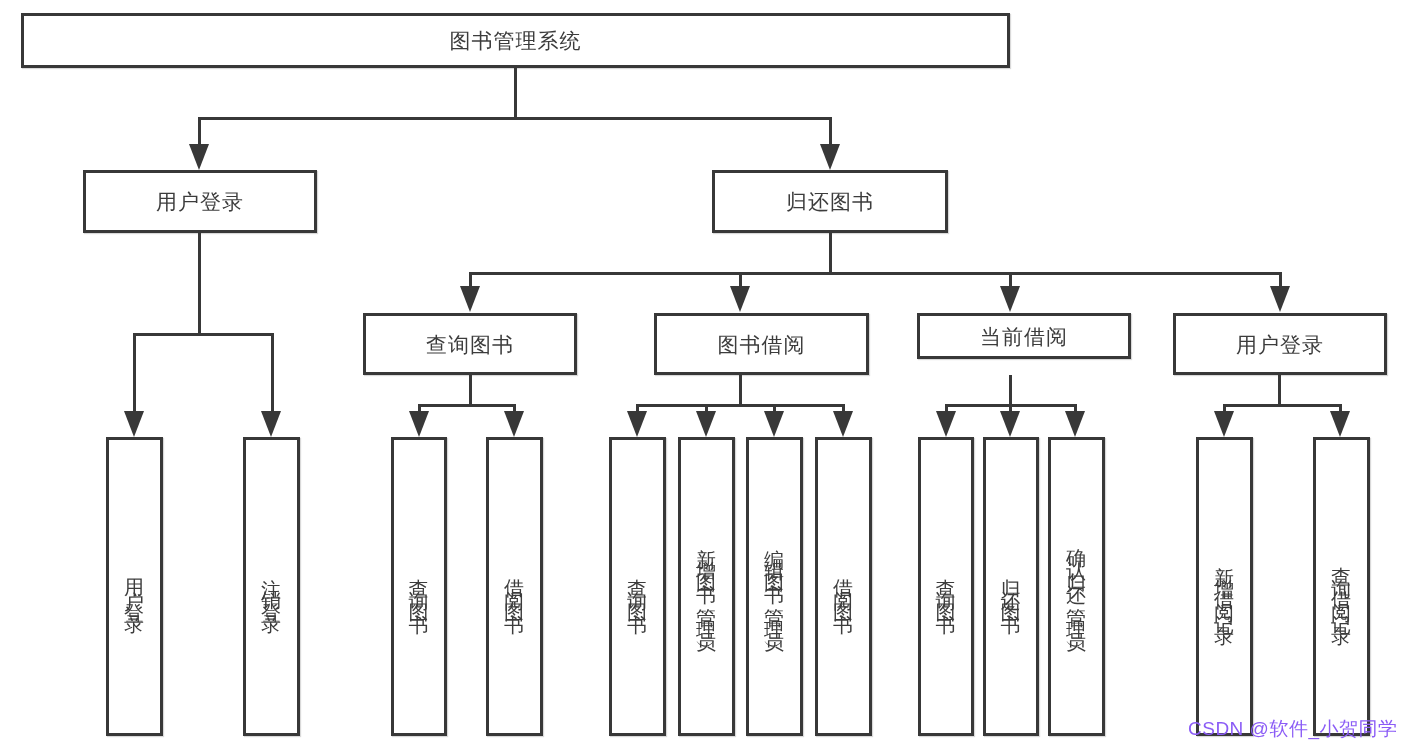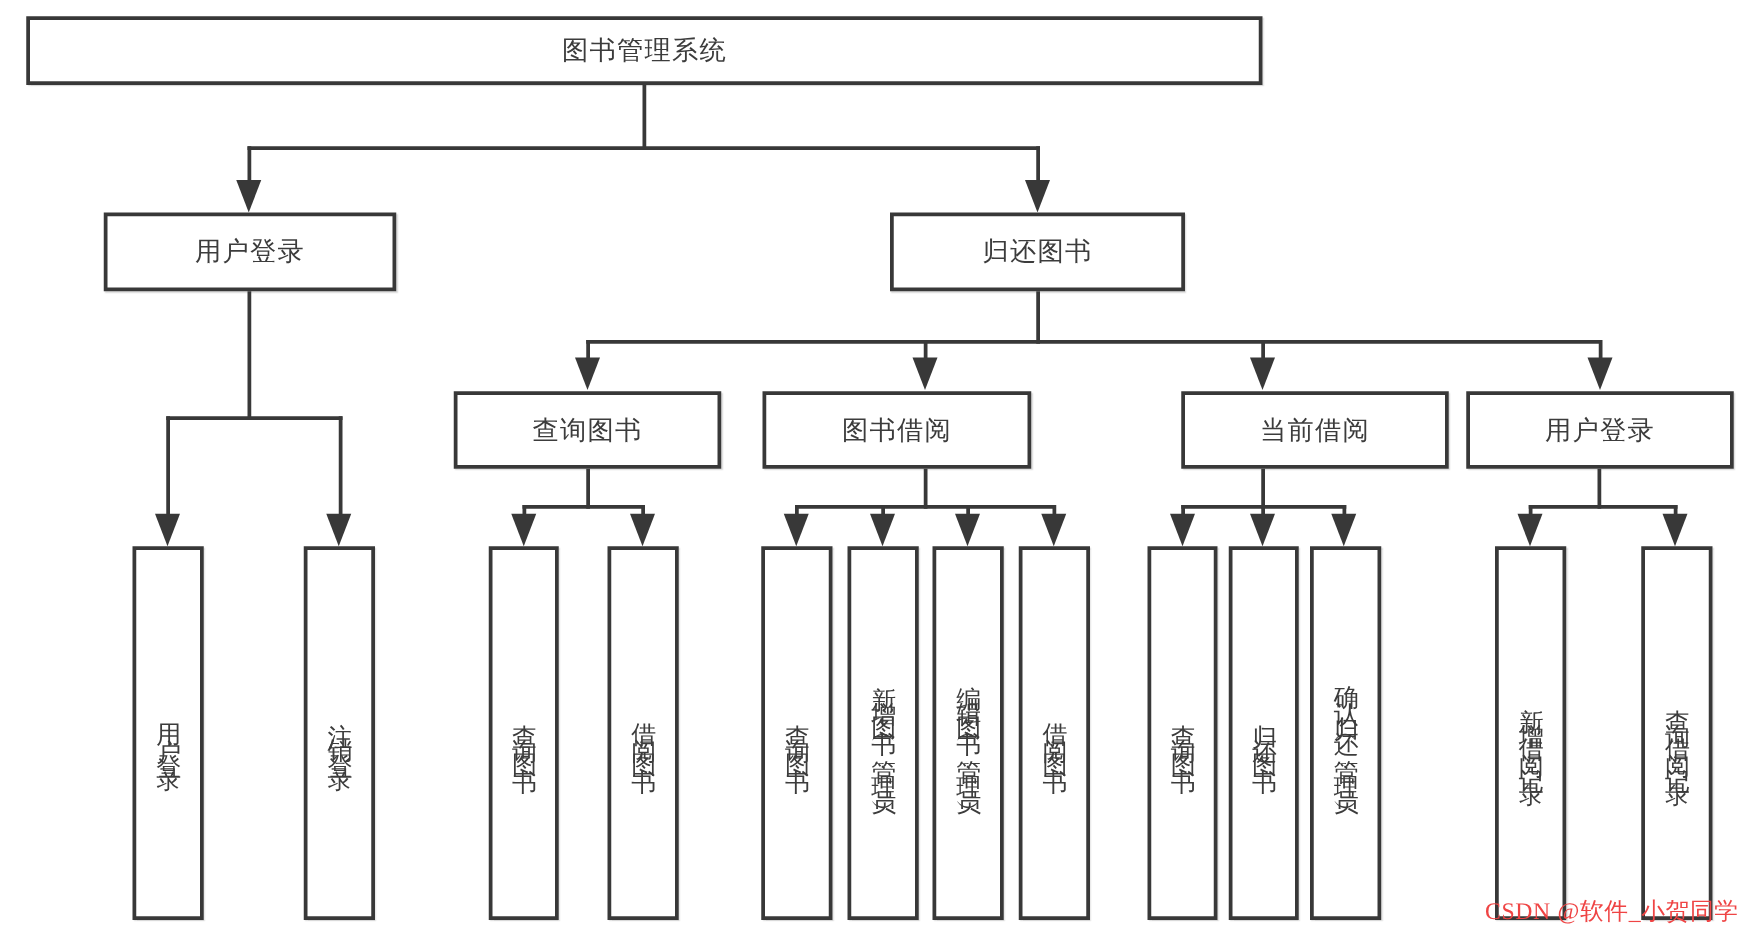--- a/index.html
+++ b/index.html
@@ -40,25 +40,24 @@
   .arr{
     position:absolute;width:0;height:0;
     border-left:10px solid transparent;
     border-right:10px solid transparent;
     border-top:26px solid #383838;
   }
   .watermark{
     position:absolute;
     left:1188px;top:716px;
     font-size:19px;
-    color:#ef4444;
+    color:#8b5cf6;
     letter-spacing:.5px;
     white-space:nowrap;
     z-index:5;
-    font-family:Liberation Serif, serif;
   }
 </style>
 </head>
 <body>
 
 <div class="stage">
 
   <div class="box h" style="left:21px;top:13px;width:989px;height:55px">
     <span>图书管理系统</span>
   </div>
@@ -91,24 +90,24 @@
   <div class="vline" style="left:739px;top:272px;height:16px"></div>
   <div class="arr" style="left:730px;top:286px"></div>
   <div class="vline" style="left:1009px;top:272px;height:16px"></div>
   <div class="arr" style="left:1000px;top:286px"></div>
   <div class="vline" style="left:1279px;top:272px;height:16px"></div>
   <div class="arr" style="left:1270px;top:286px"></div>
 
   <div class="box h" style="left:363px;top:313px;width:214px;height:62px">
     <span>查询图书</span>
   </div>
-  <div class="box h" style="left:610px;top:313px;width:215px;height:62px">
+  <div class="box h" style="left:654px;top:313px;width:215px;height:62px">
     <span>图书借阅</span>
   </div>
-  <div class="box h" style="left:945px;top:313px;width:214px;height:62px">
+  <div class="box h" style="left:917px;top:313px;width:214px;height:46px">
     <span>当前借阅</span>
   </div>
   <div class="box h" style="left:1173px;top:313px;width:214px;height:62px">
     <span>用户登录</span>
   </div>
 
   <div class="vline" style="left:469px;top:375px;height:32px"></div>
   <div class="hline" style="left:418px;top:404px;width:98px"></div>
   <div class="vline" style="left:418px;top:404px;height:9px"></div>
   <div class="arr" style="left:409px;top:411px"></div>

